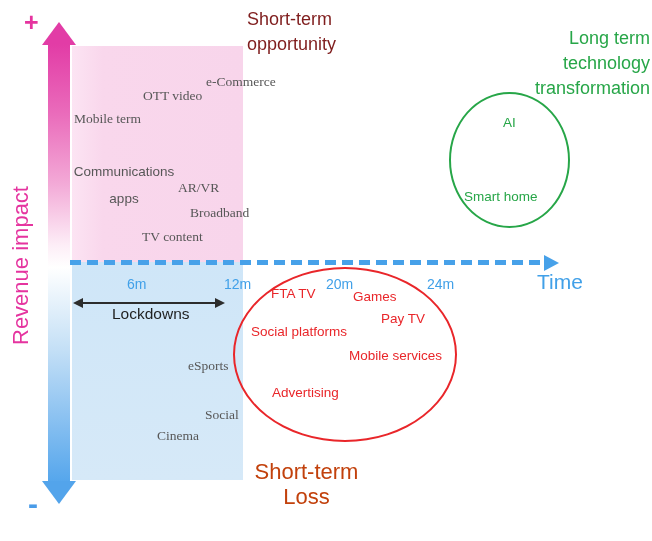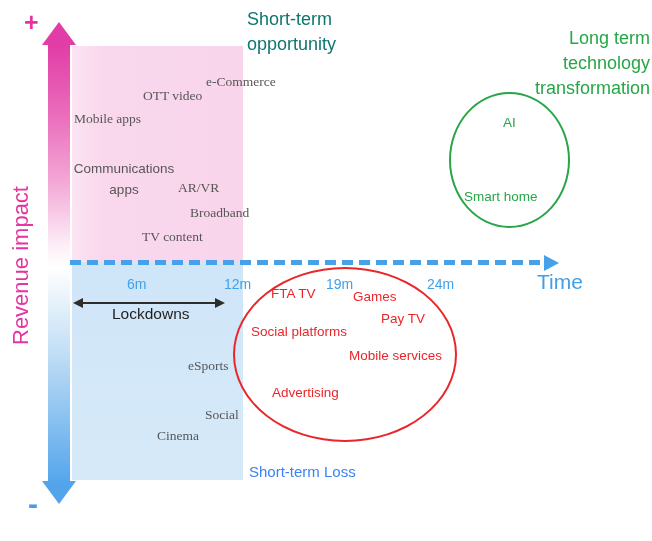--- a/index.html
+++ b/index.html
@@ -41,36 +41,36 @@
   .ld-head-r{position:absolute;left:215px;top:298px;width:0;height:0;
     border-top:5px solid transparent;border-bottom:5px solid transparent;
     border-left:10px solid #2d2d2d;}
   
   .red-ellipse{position:absolute;left:233px;top:267px;width:224px;height:175px;
     border:2.5px solid #e9262a;border-radius:50%;box-sizing:border-box;}
   .green-circle{position:absolute;left:449px;top:92px;width:121px;height:136px;
     border:2px solid #27a648;border-radius:50%;box-sizing:border-box;}
   
   .cap-opportunity{position:absolute;left:247px;top:7px;width:118px;
-    font-size:18px;line-height:25px;color:#0f766e;}
+    font-size:18px;line-height:25px;color:#7f1d1d;}
   .cap-longterm{position:absolute;left:512px;top:26px;width:138px;
     font-size:18px;line-height:25px;color:#27a648;text-align:right;}
   .cap-midterm{position:absolute;left:444px;top:395px;width:122px;
     font-size:19px;line-height:25.5px;color:#e9262a;}
   .cap-loss{position:absolute;left:249px;top:459px;width:115px;
-    font-size:15px;line-height:25px;color:#3b82f6;}
+    font-size:22px;line-height:25px;color:#c2410c;text-align:center;}
   .y-title{position:absolute;left:8px;top:170px;width:30px;height:192px;
     writing-mode:vertical-rl;transform:rotate(180deg);text-align:center;
     font-size:22px;color:#e5349f;}
   .plus-sign{position:absolute;left:24px;top:8px;font-size:25px;font-weight:bold;color:#e5349f;}
   .minus-sign{position:absolute;left:28px;top:487px;font-size:30px;font-weight:bold;color:#4a9ce8;}
   .x-title{position:absolute;left:537px;top:270px;font-size:21px;color:#41a0e8;}
   .ld-label{position:absolute;left:112px;top:305px;font-size:15.5px;color:#1f1f1f;}
   .comm-apps{position:absolute;left:68px;top:158px;width:112px;text-align:center;
-    font-size:13.5px;line-height:21px;color:#575757;white-space:normal;}
+    font-size:13.5px;line-height:27px;color:#575757;white-space:normal;}
 </style>
 </head>
 <body>
 
 <div class="canvas">
 
   <div class="pink-box"></div>
   <div class="blue-box"></div>
 
   <div class="y-head-top"></div>
@@ -78,35 +78,35 @@
   <div class="y-head-bottom"></div>
   <div class="plus-sign">+</div>
   <div class="minus-sign">-</div>
   <div class="y-title">Revenue impact</div>
 
   <div class="x-dash"></div>
   <div class="x-head"></div>
   <div class="x-title">Time</div>
   <span class="lbl tick" style="left:127px;top:276px">6m</span>
   <span class="lbl tick" style="left:224px;top:276px">12m</span>
-  <span class="lbl tick" style="left:326px;top:276px">19m</span>
+  <span class="lbl tick" style="left:326px;top:276px">20m</span>
   <span class="lbl tick" style="left:427px;top:276px">24m</span>
 
   <div class="ld-head-l"></div>
   <div class="ld-line"></div>
   <div class="ld-head-r"></div>
   <div class="ld-label">Lockdowns</div>
 
   <div class="cap-opportunity">Short-term opportunity</div>
   <div class="cap-longterm">Long term technology transformation</div>
   <div class="cap-loss">Short-term Loss</div>
 
   <span class="lbl grey" style="left:206px;top:74px">e-Commerce</span>
   <span class="lbl grey" style="left:143px;top:88px">OTT video</span>
-  <span class="lbl grey" style="left:74px;top:111px">Mobile apps</span>
+  <span class="lbl grey" style="left:74px;top:111px">Mobile term</span>
   <div class="comm-apps">Communications apps</div>
   <span class="lbl grey" style="left:178px;top:180px">AR/VR</span>
   <span class="lbl grey" style="left:190px;top:205px">Broadband</span>
   <span class="lbl grey" style="left:142px;top:229px">TV content</span>
 
   <span class="lbl grey" style="left:188px;top:358px">eSports</span>
   <span class="lbl grey" style="left:205px;top:407px">Social</span>
   <span class="lbl grey" style="left:157px;top:428px">Cinema</span>
 
   <div class="red-ellipse"></div>

